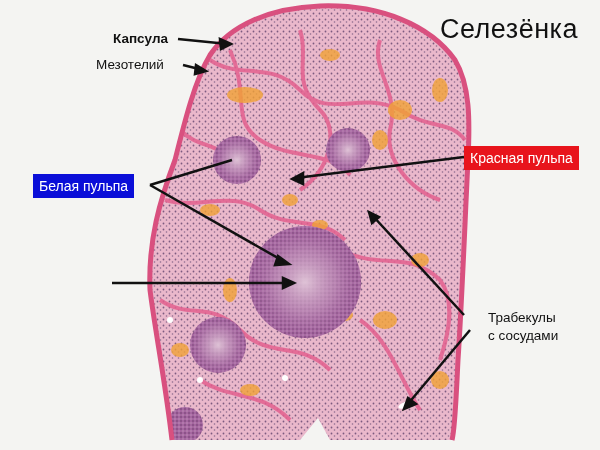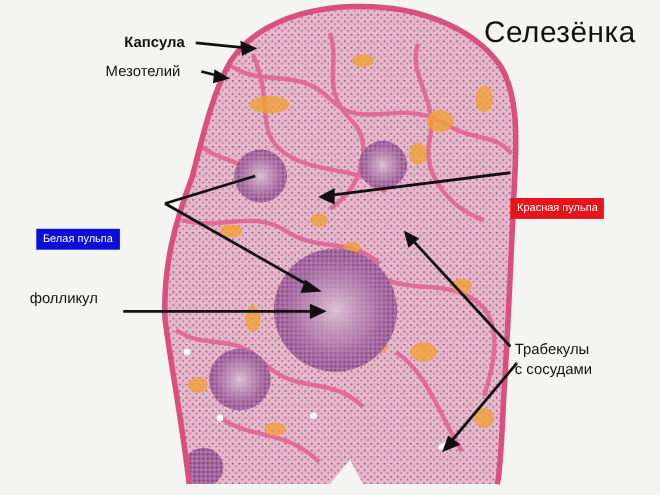--- a/index.html
+++ b/index.html
@@ -1,21 +1,21 @@
 <!DOCTYPE html>
 <html><head>
 <meta charset="utf-8">
 <style>
   html,body{margin:0;padding:0;}
   body{width:600px;height:450px;background:#f4f4f2;position:relative;overflow:hidden;font-family:"Liberation Sans",sans-serif;}
   .canvas{position:absolute;left:0;top:0;width:600px;height:450px;}
   .title{position:absolute;left:440px;top:14px;font-size:27px;font-weight:normal;color:#111;letter-spacing:0.5px;}
   .lbl{position:absolute;font-size:13.5px;color:#111;white-space:nowrap;}
   .lbl.center{text-align:center;}
-  .box{position:absolute;color:#fff;font-size:10px;padding:4px 6px;white-space:nowrap;margin-top:34px;}
+  .box{position:absolute;color:#fff;font-size:14px;padding:4px 6px;white-space:nowrap;}
   .box.blue{background:#0a0ed8;}
   .box.red{background:#e8141c;}
 </style>
 </head>
 <body>
 
 <svg class="canvas" viewBox="0 0 600 450" xmlns="http://www.w3.org/2000/svg">
   <defs>
     <pattern id="cells" width="6" height="6" patternUnits="userSpaceOnUse">
       <rect width="6" height="6" fill="#eab8cb"></rect>
@@ -114,19 +114,18 @@
 
 <div class="title">Селезёнка</div>
 
 <div class="lbl" style="left:113px;top:31px;font-weight:bold;">Капсула</div>
 <div class="lbl" style="left:96px;top:57px;">Мезотелий</div>
 
 <div class="box blue" style="left:33px;top:174px;">Белая пульпа</div>
 <div class="box red" style="left:464px;top:146px;">Красная пульпа</div>
 
 <div class="lbl center" style="left:8px;top:260px;width:100px;">
-  <div style="margin-top:3px;">фолликул</div>
 </div>
 
-<div class="lbl" style="left:468px;top:310px;">
+<div class="lbl" style="left:488px;top:310px;">
   <div>Трабекулы</div>
   <div style="margin-top:3px;">с сосудами</div>
 </div>
 
 </body></html>

